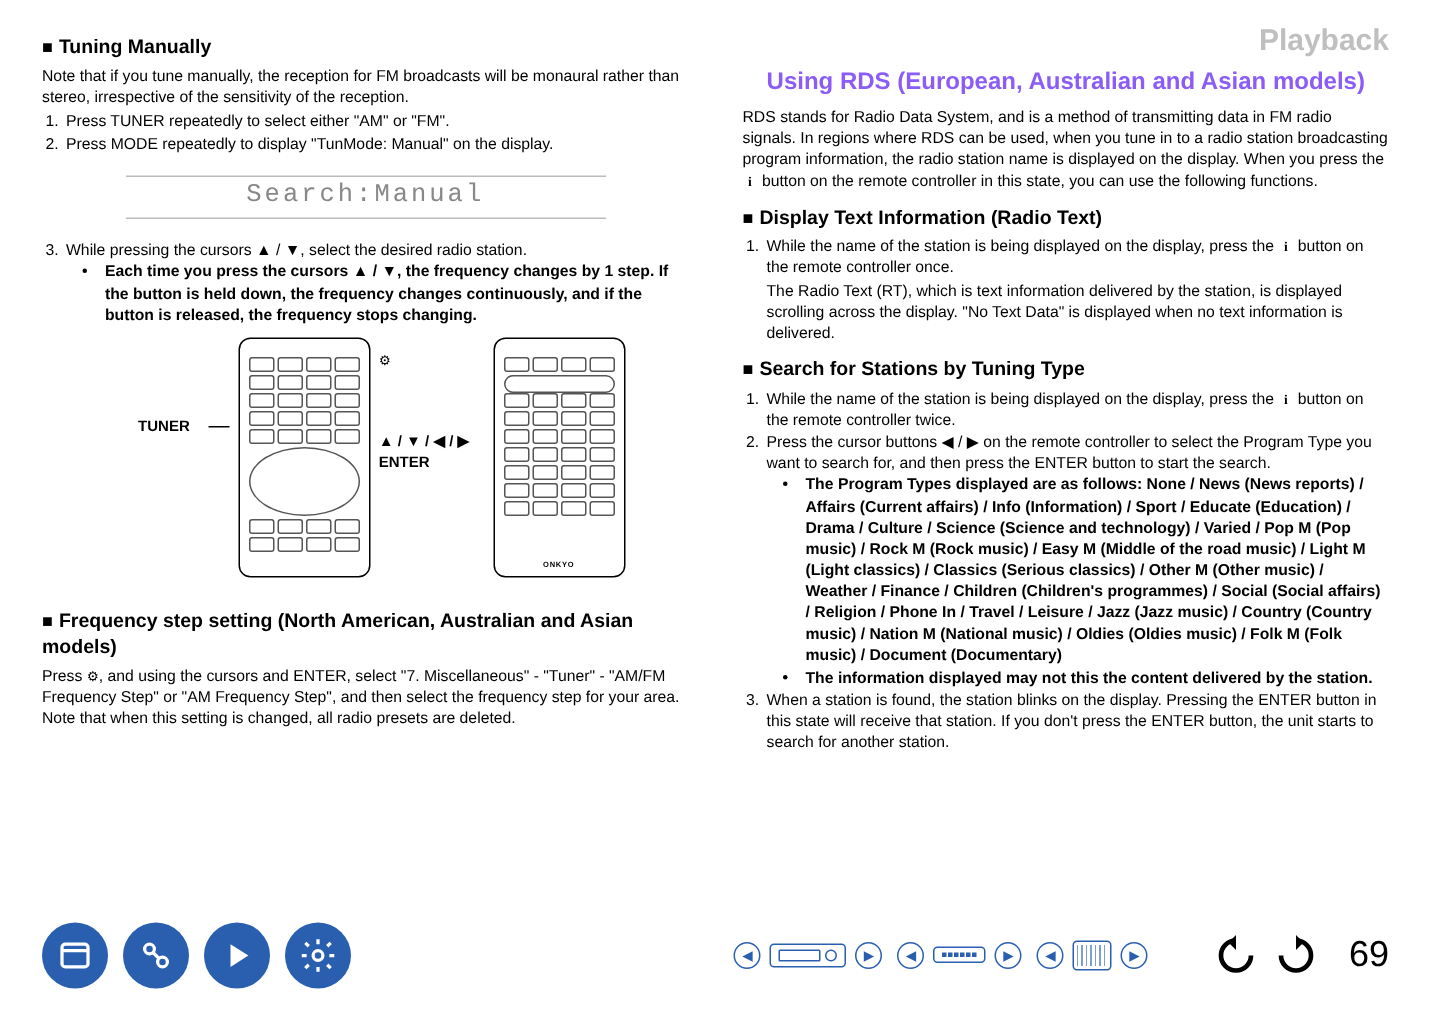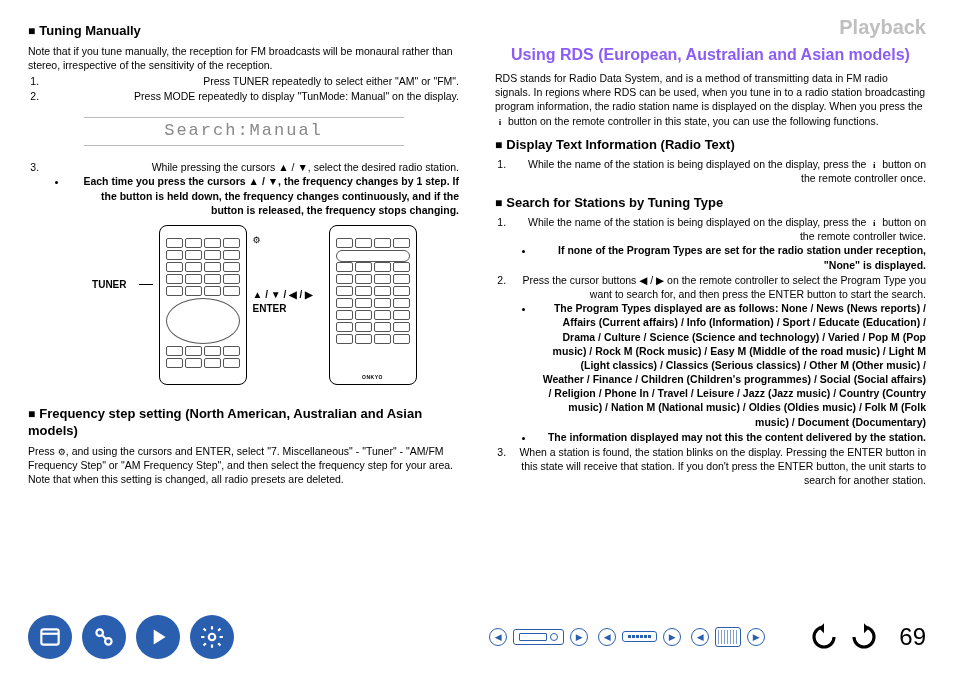--- a/index.html
+++ b/index.html
@@ -42,21 +42,21 @@
     font-size: 13px;
     font-weight: bold;
     margin: 8px 0 4px 0;
   }
   h3 .sq {
     font-size: 12px;
     margin-right: 4px;
   }
   p, li { font-size: 10.5px; }
   ol { margin-left: 14px; margin-bottom: 4px; }
-  ol li { padding-left: 2px; margin-bottom: 1px; text-align: right; }
+  ol li { padding-left: 2px; margin-bottom: 1px; }
   ul.bullet { list-style: disc; margin-left: 24px; font-weight: bold; }
   ul.bullet li { margin-bottom: 1px; }
   .note { margin-bottom: 2px; }
   .display-lcd {
     font-family: "Courier New", monospace;
     font-size: 17px;
     letter-spacing: 2px;
     text-align: center;
     color: #888;
     margin: 14px auto 14px auto;
@@ -334,30 +334,28 @@
     <div class="breadcrumb">Playback</div>
     <h2 class="blue">Using RDS (European, Australian and Asian models)</h2>
     <p>
       <span>RDS stands for Radio Data System, and is a method of transmitting data in FM radio signals. In regions where RDS can be used, when you tune in to a radio station broadcasting program information, the radio station name is displayed on the display. When you press the </span><span class="info-i iinfo">i</span><span> button on the remote controller in this state, you can use the following functions.</span>
     </p>
 
     <h3><span class="sq">■</span><span>Display Text Information (Radio Text)</span></h3>
     <ol>
       <li>
         <span>While the name of the station is being displayed on the display, press the </span><span class="info-i iinfo">i</span><span> button on the remote controller once.</span>
+        <div style="margin-top:1px;">The Radio Text (RT), which is text information delivered by the station, is displayed scrolling across the display. "No Text Data" is displayed when no text information is delivered.</div>
       </li>
     </ol>
 
     <h3><span class="sq">■</span><span>Search for Stations by Tuning Type</span></h3>
     <ol>
       <li>
         <span>While the name of the station is being displayed on the display, press the </span><span class="info-i iinfo">i</span><span> button on the remote controller twice.</span>
-        <ul class="bullet">
-            <li>If none of the Program Types are set for the radio station under reception, "None" is displayed.</li>
-          </ul>
       </li>
       <li>
         <span>Press the cursor buttons ◀ / ▶ on the remote controller to select the Program Type you want to search for, and then press the ENTER button to start the search.</span>
         <ul class="bullet">
           <li>The Program Types displayed are as follows: None / News (News reports) / Affairs (Current affairs) / Info (Information) / Sport / Educate (Education) / Drama / Culture / Science (Science and technology) / Varied / Pop M (Pop music) / Rock M (Rock music) / Easy M (Middle of the road music) / Light M (Light classics) / Classics (Serious classics) / Other M (Other music) / Weather / Finance / Children (Children's programmes) / Social (Social affairs) / Religion / Phone In / Travel / Leisure / Jazz (Jazz music) / Country (Country music) / Nation M (National music) / Oldies (Oldies music) / Folk M (Folk music) / Document (Documentary)</li>
           <li>The information displayed may not this the content delivered by the station.</li>
         </ul>
       </li>
       <li>When a station is found, the station blinks on the display. Pressing the ENTER button in this state will receive that station. If you don't press the ENTER button, the unit starts to search for another station.</li>
     </ol>

